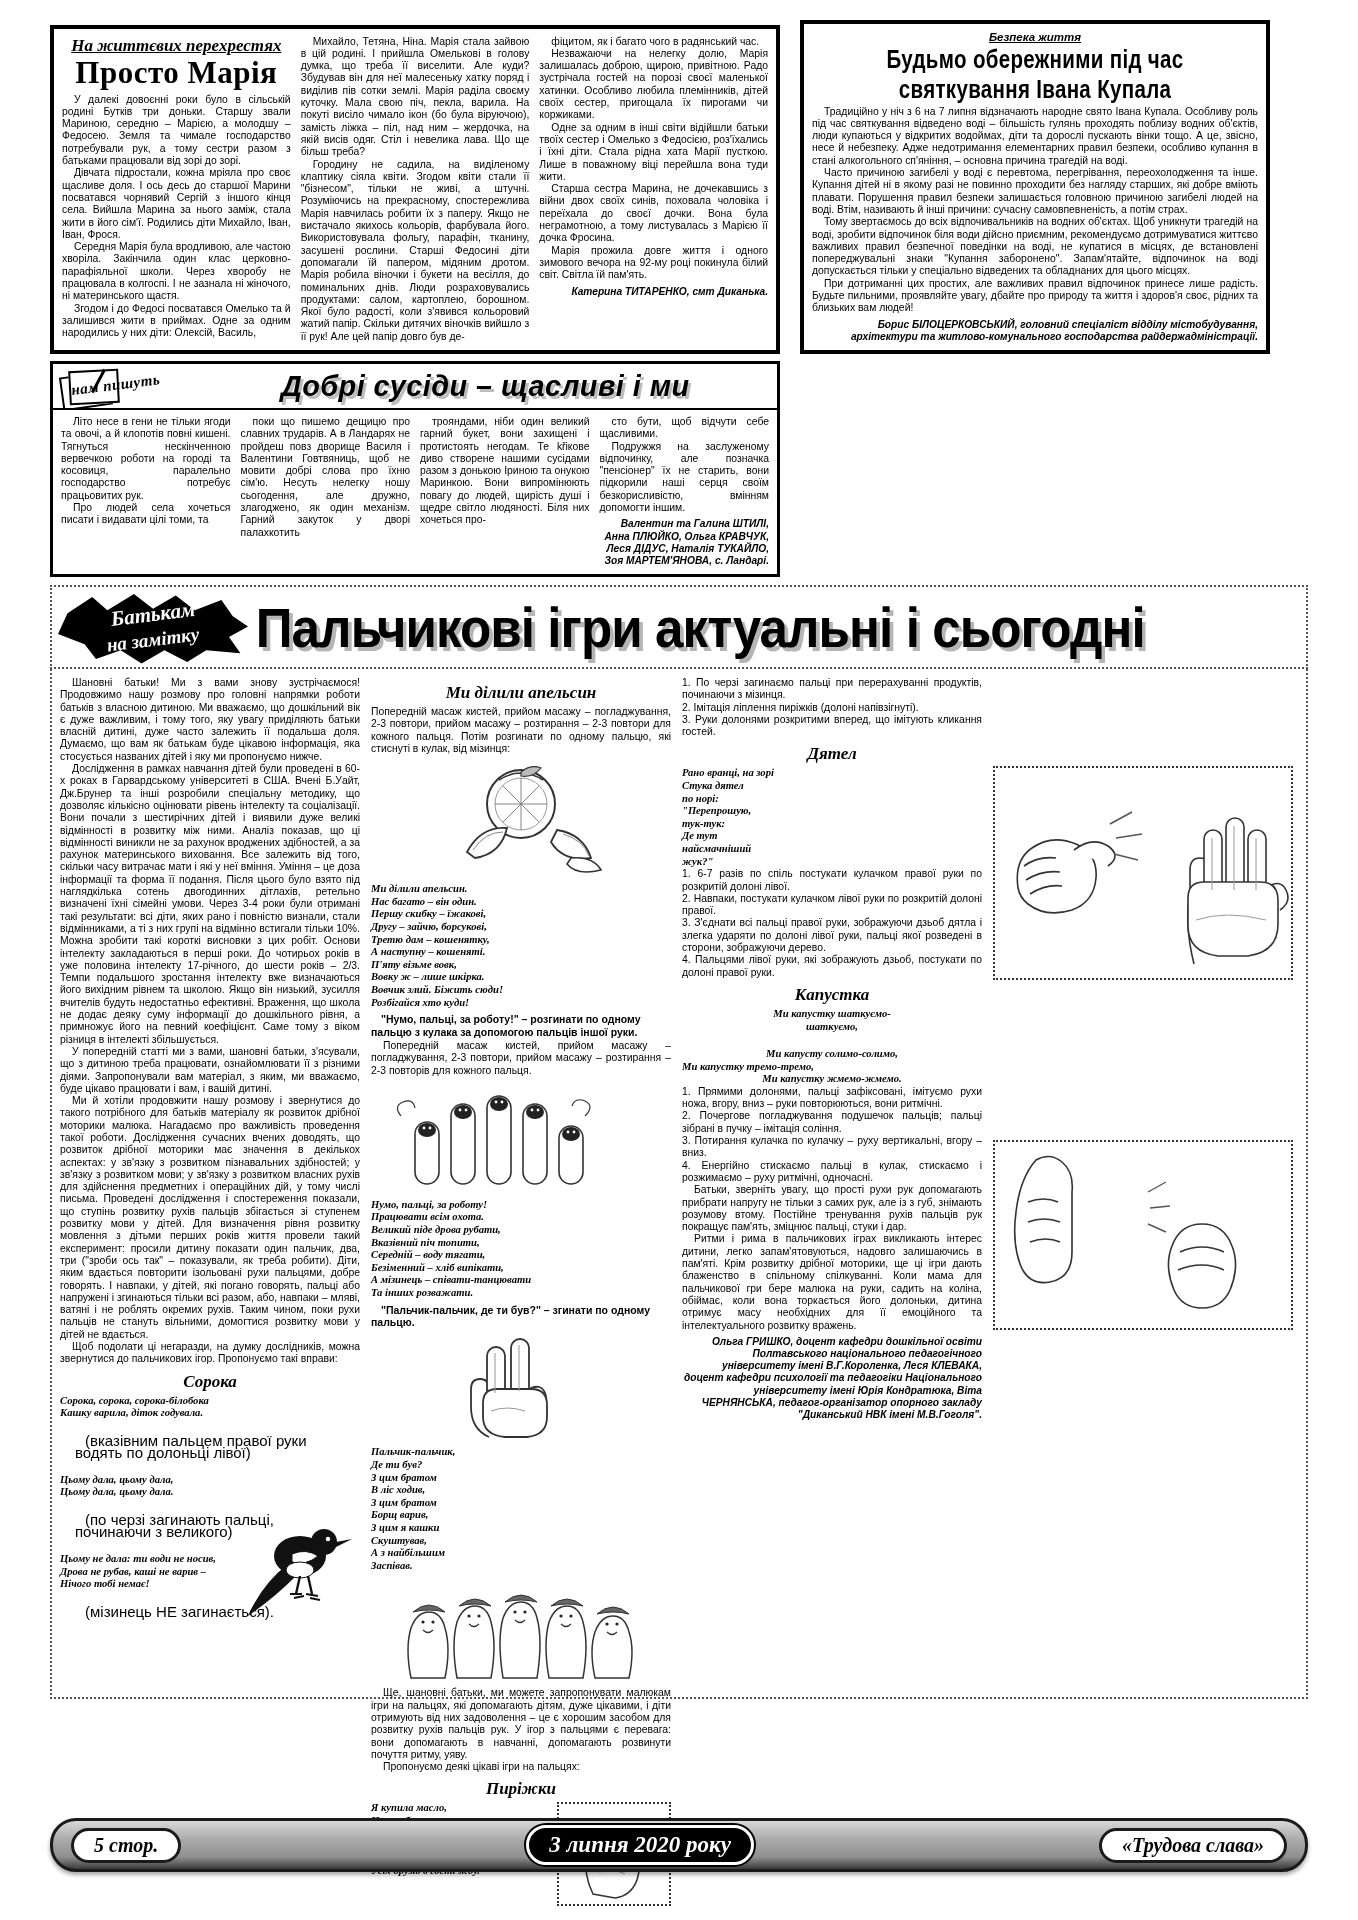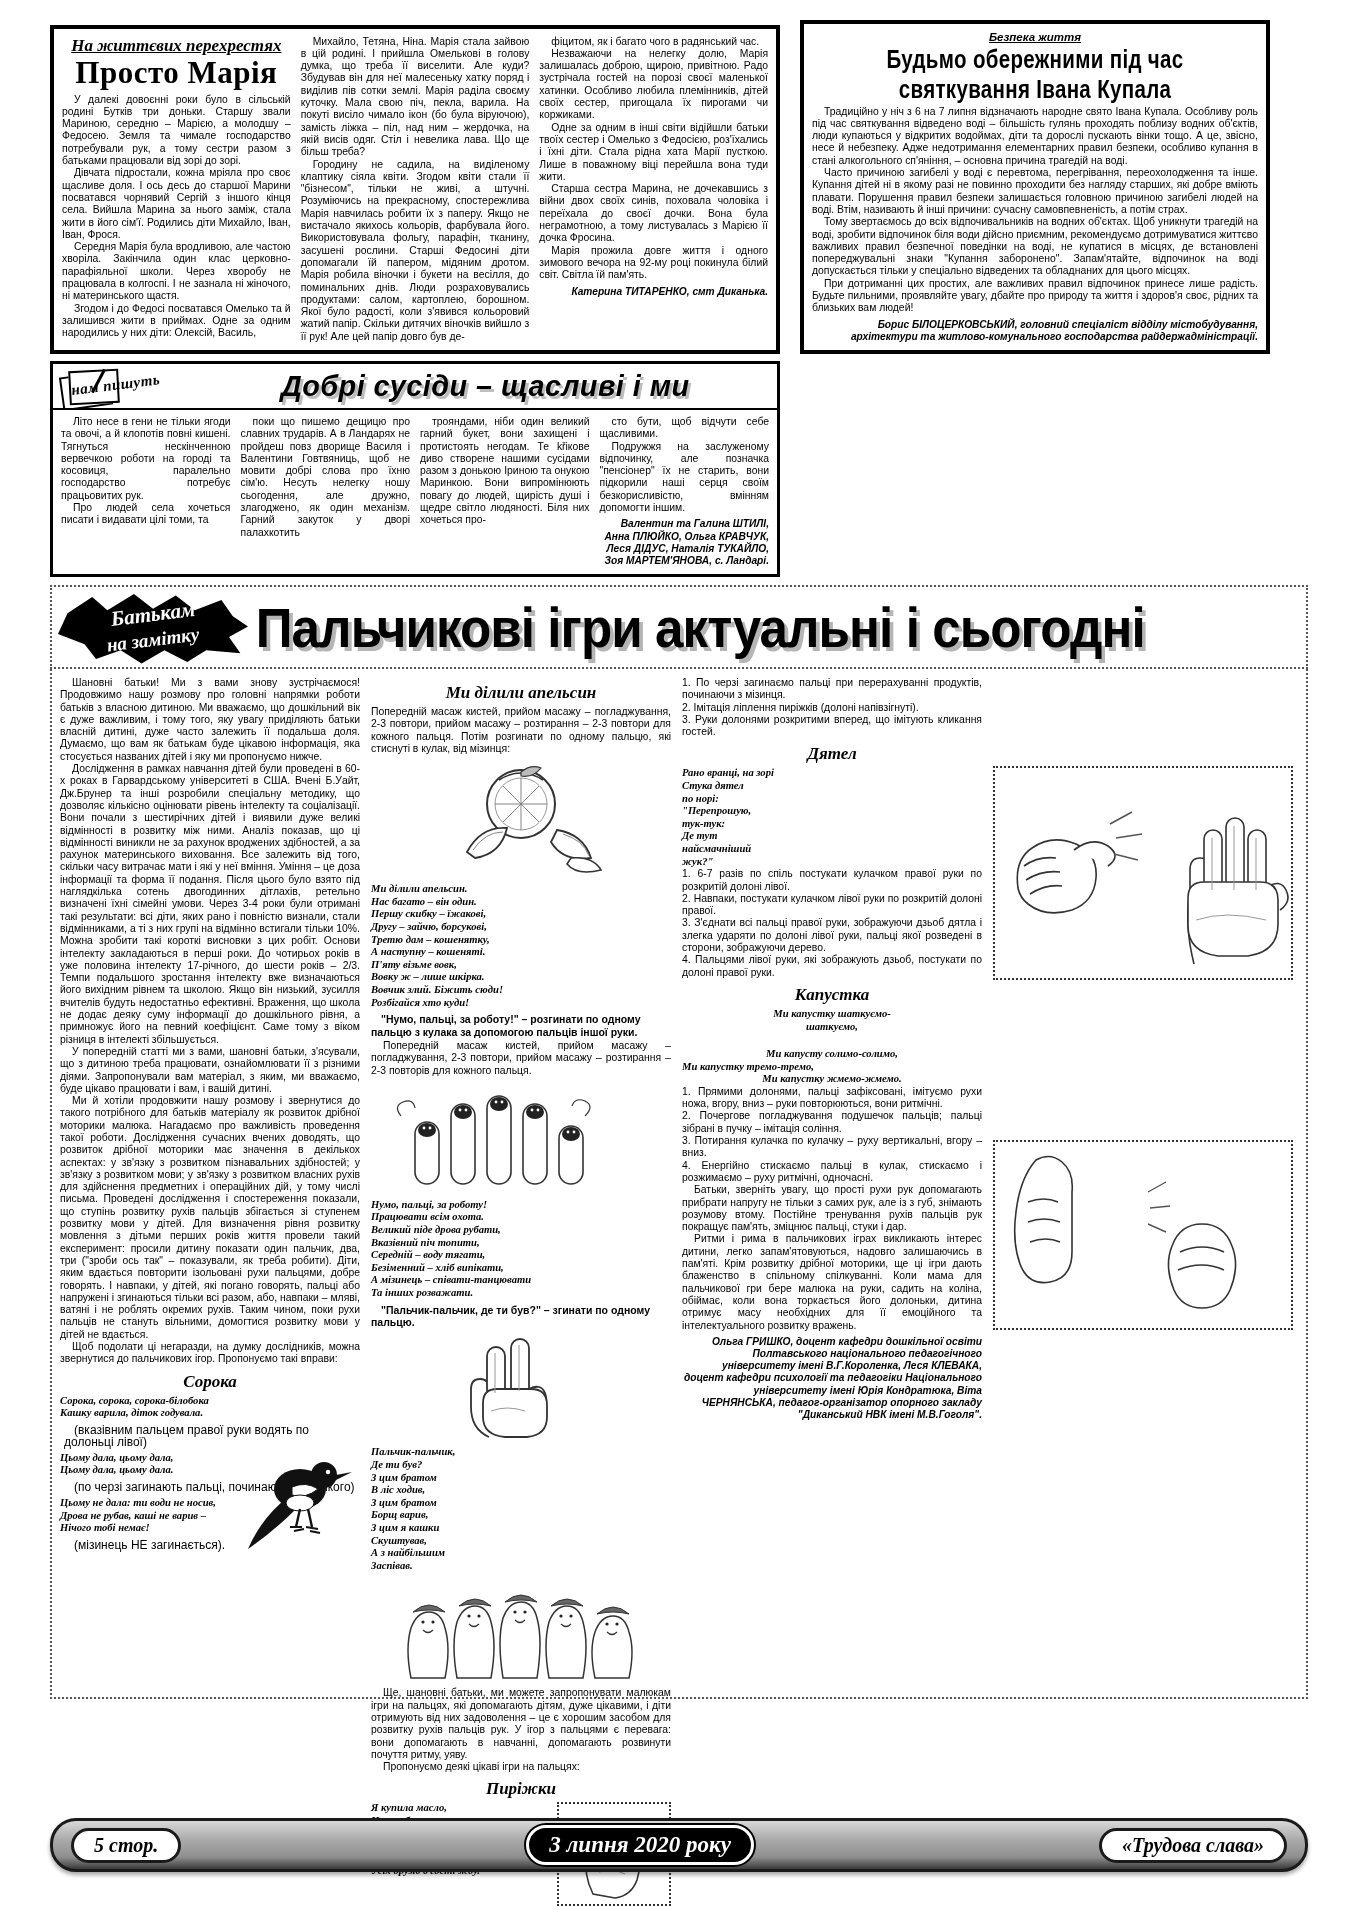--- a/index.html
+++ b/index.html
@@ -148,21 +148,21 @@
   .mcol.c4{width:300px;flex:none;}
 
   .poem-title{
     font-family:"Liberation Serif", serif;
     font-style:italic;font-weight:bold;font-size:17px;text-align:center;margin:6px 0 3px 0;
   }
   .poem{
     font-family:"Liberation Serif", serif;
     font-style:italic;font-weight:bold;font-size:10.6px;line-height:12.6px;margin:0;
   }
-  .note{font-size:12px;line-height:12px;margin:4px;text-indent:10px;}
+  .note{font-size:15px;line-height:12px;margin:15px;text-indent:10px;}
   .subh{
     font-size:10.5px;line-height:12.4px;font-weight:bold;margin:4px 0 2px 0;text-indent:10px;
   }
 
   
   .illus{
     border:2px dotted #333;background:#fff;margin:5px 0;position:relative;overflow:hidden;
   }
   .illus svg{display:block;width:100%;height:100%;}
 

